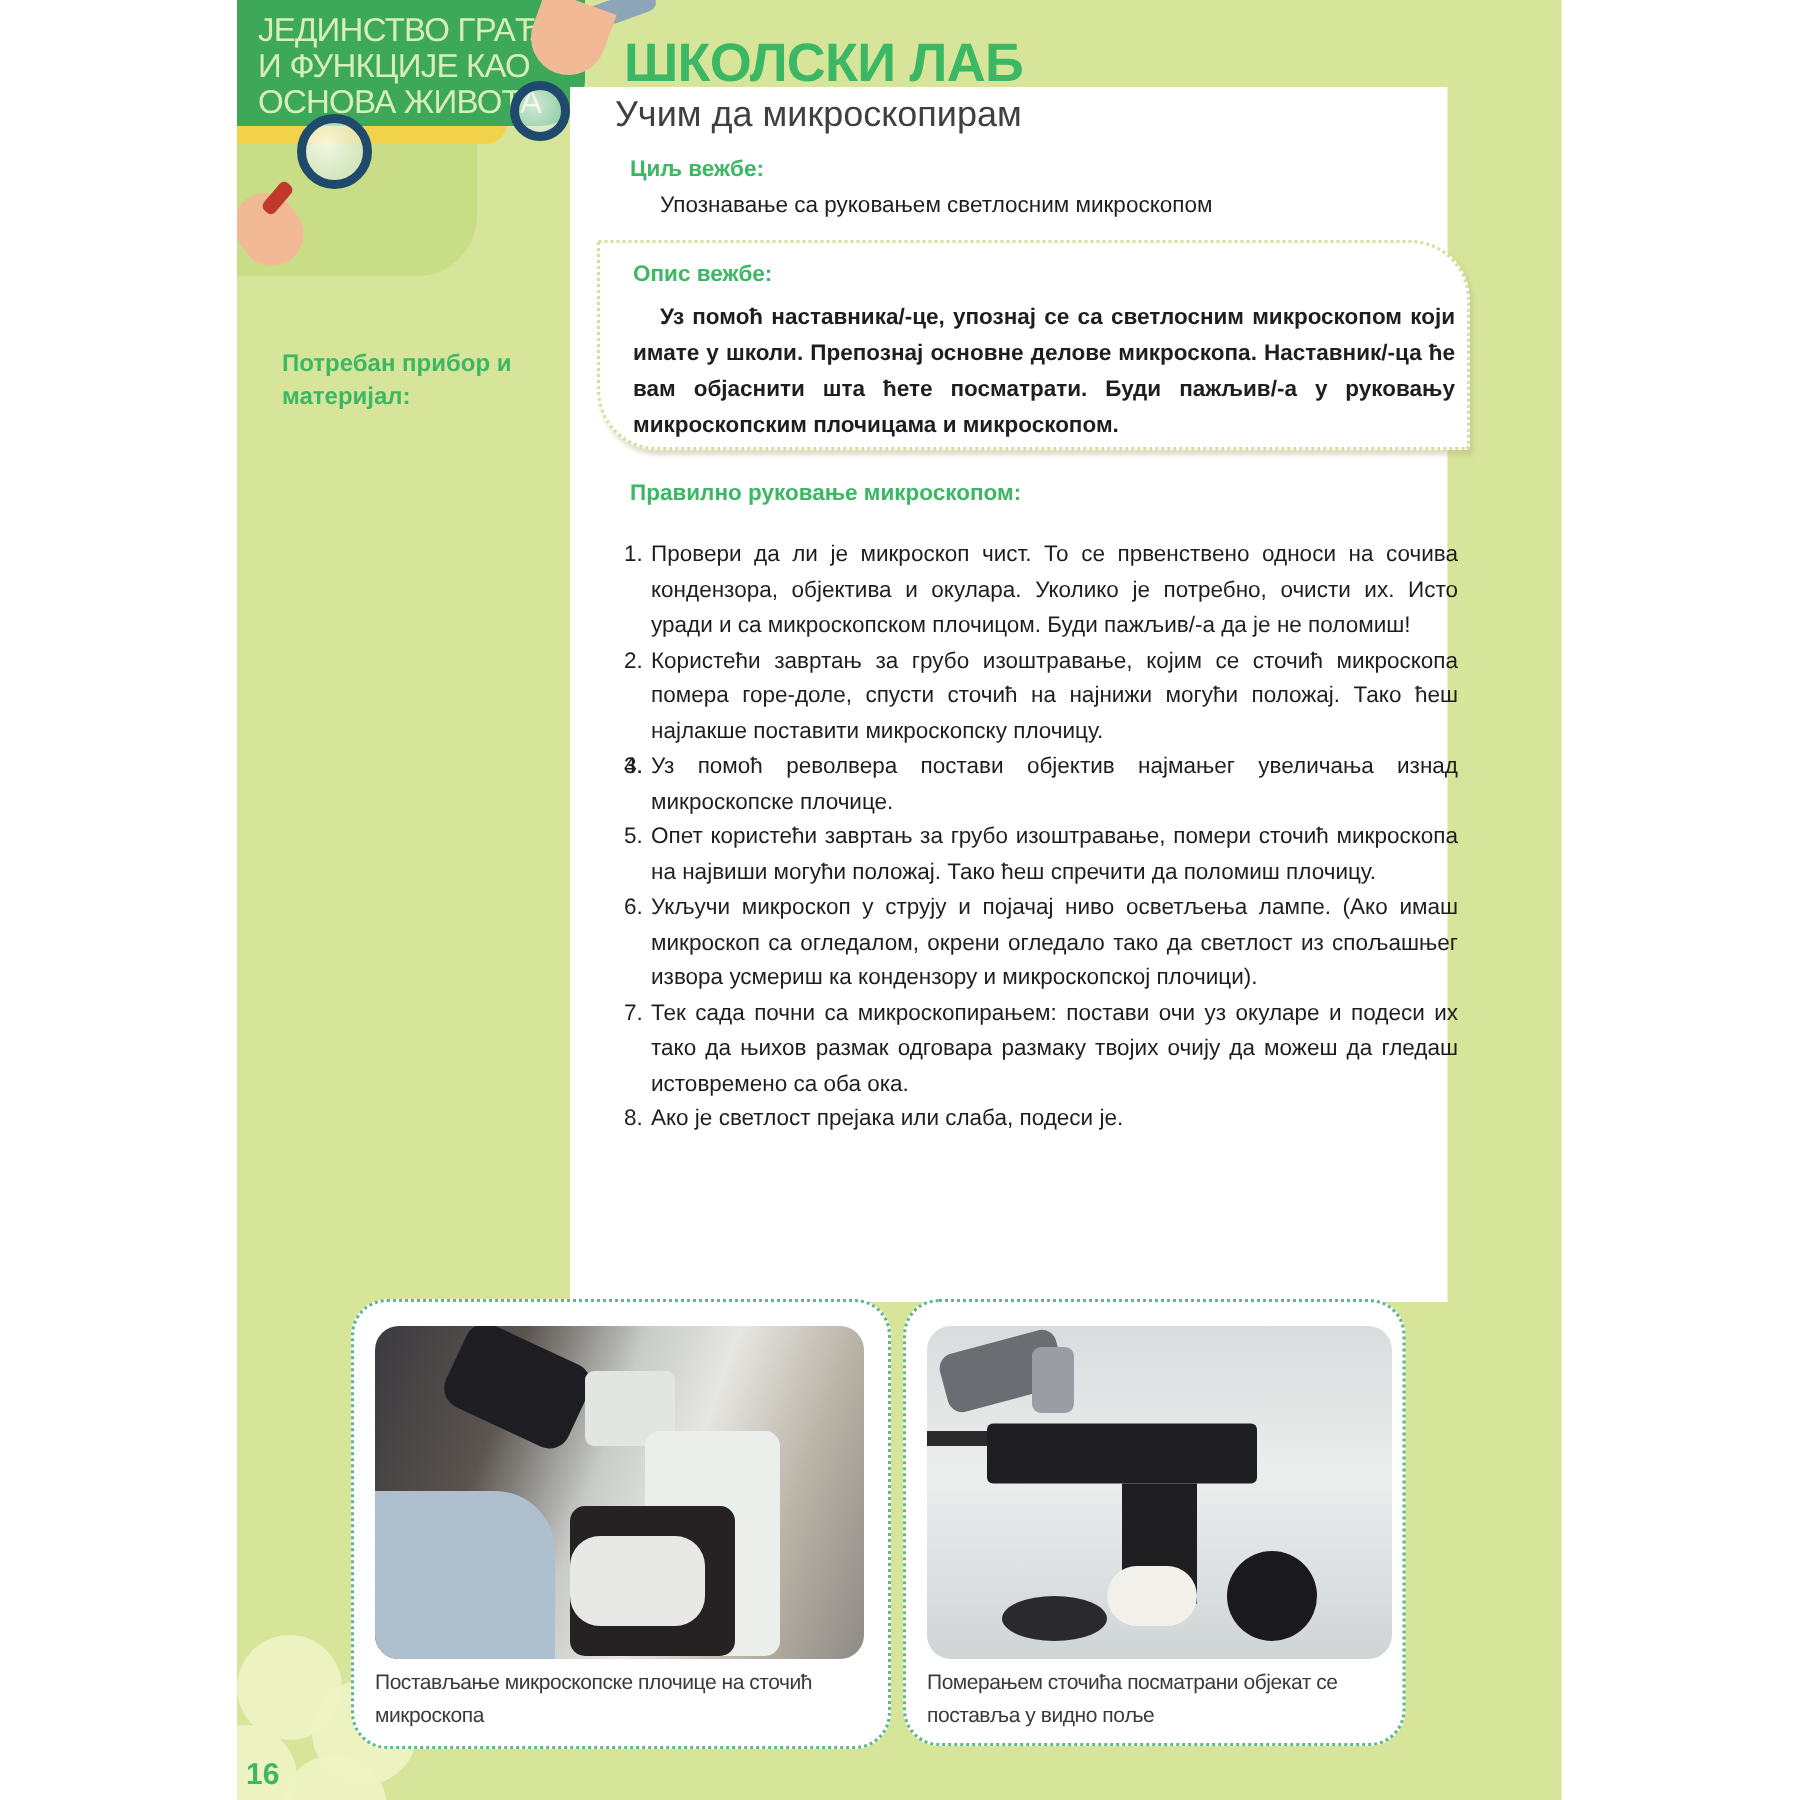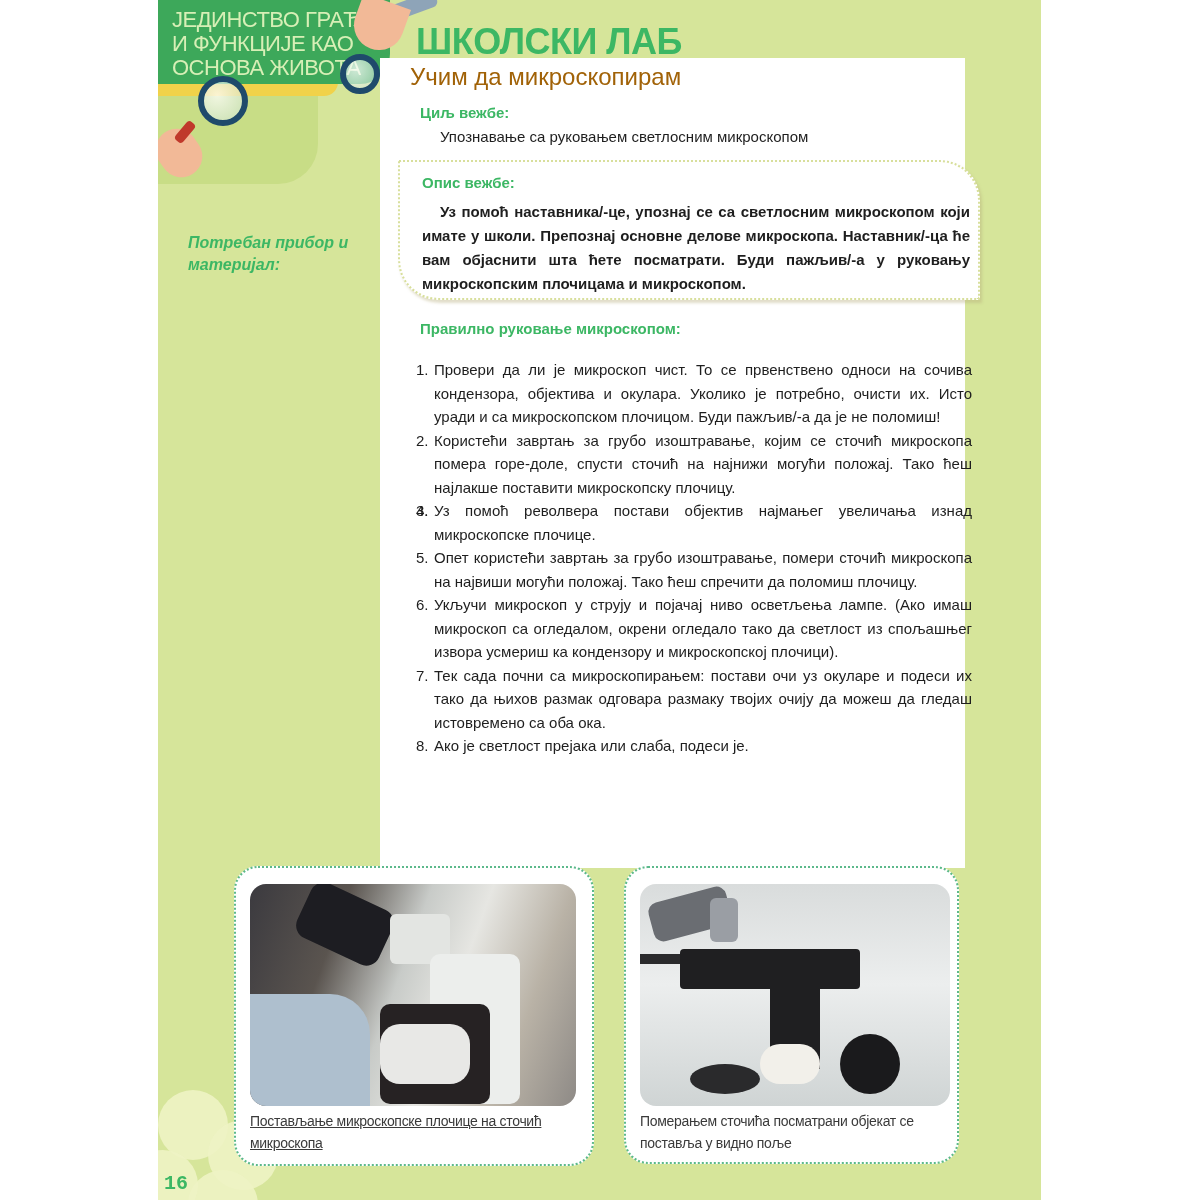--- a/index.html
+++ b/index.html
@@ -19,58 +19,58 @@
   .lens.l1 { left: 40px; top: 76px; width: 50px; height: 50px; }
   .lens.l2 { left: 182px; top: 54px; width: 40px; height: 40px; }
   .handle { position: absolute; background: #c0392b; border-radius: 4px; }
   .handle.h1 { left: 22px; top: 120px; width: 10px; height: 24px; transform: rotate(40deg); }
   .hand { position: absolute; background: #f2b997; border-radius: 40px; }
   .hand.a1 { left: 0px; top: 128px; width: 42px; height: 50px; transform: rotate(-35deg); }
   .hand.a2 { left: 196px; top: 0px; width: 50px; height: 50px; border-radius: 0 0 30px 30px; transform: rotate(20deg); }
   .sleeve { position: absolute; left: 220px; top: 0; width: 60px; height: 16px; background: #8ea4b8; transform: rotate(-20deg); border-radius: 6px; }
 
   
-  .materials { position: absolute; left: 30px; top: 232px; width: 190px; font-style: italic; }
+  .materials { position: absolute; left: 30px; top: 232px; width: 190px; }
   .materials h3 { color: #3cb764; font-size: 16px; line-height: 22px; font-weight: bold; margin-bottom: 8px; }
   .materials ul { list-style: none; }
   .materials li { font-size: 15px; line-height: 22px; color: #1e1e1e; padding-left: 12px; position: relative; }
   .materials li::before { content: "•"; position: absolute; left: 0; top: 0; }
 
   
   .panel { position: absolute; left: 222px; top: 58px; width: 585px; height: 810px; background: #ffffff; }
   .lab-title { position: absolute; left: 258px; top: 22px; color: #3cb764; font-size: 36px; font-weight: bold; letter-spacing: -0.5px; line-height: 40px; }
-  .sub-title { position: absolute; left: 252px; top: 62px; color: #a16207; font-size: 24px; line-height: 30px; }
+  .sub-title { position: absolute; left: 252px; top: 62px; color: #404040; font-size: 24px; line-height: 30px; }
 
   .goal-h { position: absolute; left: 262px; top: 104px; color: #3cb764; font-size: 15px; font-weight: bold; }
   .goal-t { position: absolute; left: 282px; top: 128px; color: #1e1e1e; font-size: 15px; text-align: right; }
 
   .desc-box { position: absolute; left: 240px; top: 160px; width: 582px; height: 140px; border: 2px dotted #d8df9c; border-radius: 0 40px 0 40px; box-shadow: 2px 3px 3px rgba(180,170,120,0.4); background: #ffffff; }
   .desc-h { position: absolute; left: 22px; top: 12px; color: #3cb764; font-size: 15px; font-weight: bold; }
   .desc-t { position: absolute; left: 22px; top: 38px; width: 548px; color: #1e1e1e; font-size: 15px; line-height: 24px; text-align: justify; text-indent: 18px; font-weight: bold; }
 
   .steps-h { position: absolute; left: 262px; top: 320px; color: #3cb764; font-size: 15px; font-weight: bold; }
   .steps { position: absolute; left: 258px; top: 358px; width: 556px; list-style: none; }
   .steps li { position: relative; padding-left: 18px; font-size: 15px; line-height: 23.5px; color: #1e1e1e; text-align: justify; }
   .steps li .num { position: absolute; left: 0; top: 0; }
 
   
   .photo-card { position: absolute; background: #ffffff; border: 2px dotted #5cb98b; border-radius: 24px; }
   .photo-card.c1 { left: 76px; top: 866px; width: 360px; height: 300px; }
-  .photo-card.c2 { left: 466px; top: 866px; width: 335px; height: 298px; padding-left: 12px; }
+  .photo-card.c2 { left: 444px; top: 866px; width: 335px; height: 298px; padding-left: 12px; }
   .photo { position: absolute; left: 14px; top: 16px; border-radius: 16px; overflow: hidden; }
   .c1 .photo { width: 326px; height: 222px; background: linear-gradient(110deg, #3b3a3f 0%, #5a544f 25%, #c8cbc8 45%, #e6e6e2 60%, #b9b2a6 80%, #8e8a86 100%); }
   .c2 .photo { width: 310px; height: 222px; background: linear-gradient(180deg, #d9dcdc 0%, #eceeee 45%, #cfd4d4 100%); }
   .shape { position: absolute; }
   .caption { position: absolute; left: 14px; top: 242px; font-size: 14px; line-height: 22px; color: #3a3a3a; letter-spacing: -0.3px; }
-  .c1 .caption { width: 330px; text-decoration: underline; }
+  .c1 .caption { width: 330px; }
   .c2 .caption { width: 310px; }
 
   .flower { position: absolute; left: -40px; top: 1090px; width: 150px; height: 150px; }
   .petal { position: absolute; width: 70px; height: 70px; background: #eef3c4; border-radius: 50%; opacity: 0.9; }
-  .page-num { position: absolute; left: 6px; top: 1172px; color: #3cb764; font-family: Liberation Mono, monospace; font-size: 20px; font-weight: bold; }
+  .page-num { position: absolute; left: 6px; top: 1172px; color: #3cb764; font-family: Liberation Sans, sans-serif; font-size: 20px; font-weight: bold; }
 </style>
 </head>
 <body>
 
 <div class="page">
 
   <div class="banner-light"></div>
   <div class="banner-yellow"></div>
   <div class="banner">
     <div class="banner-title">

